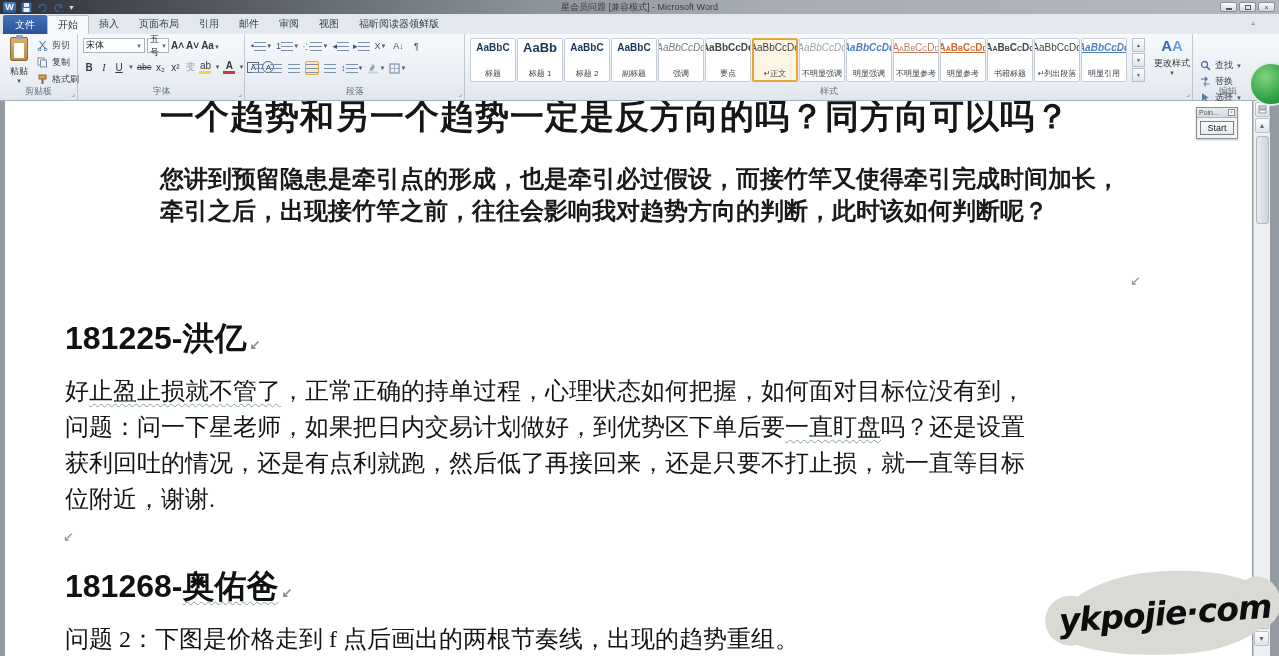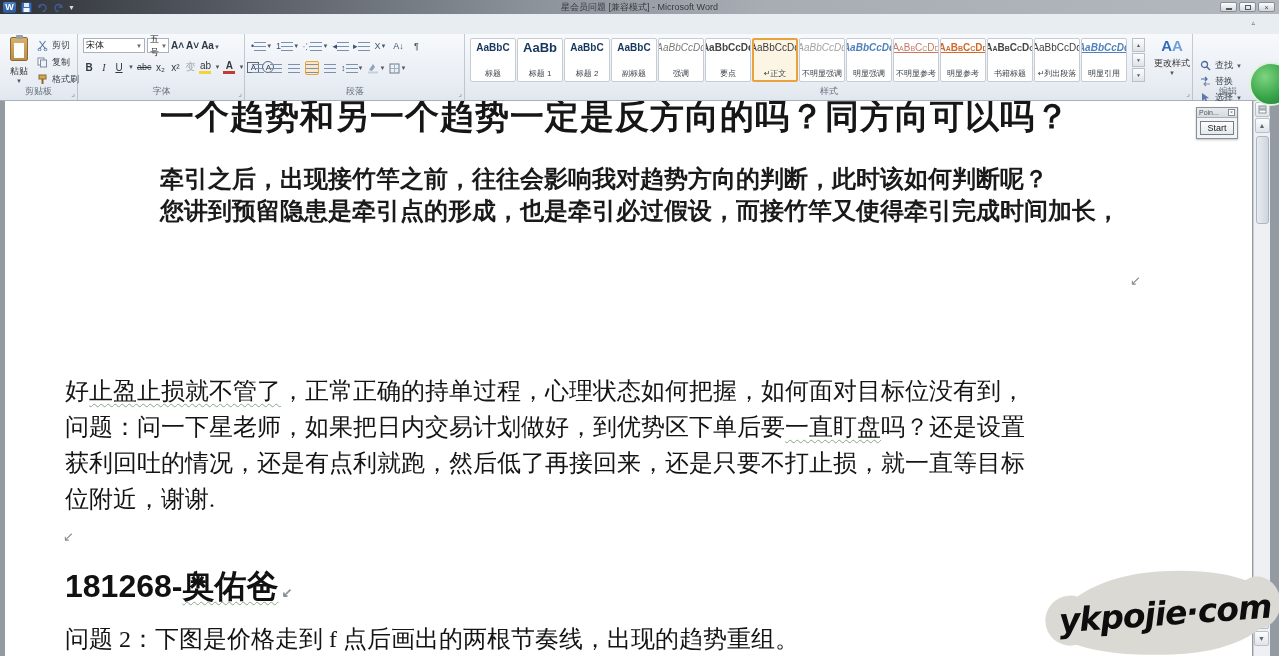--- a/index.html
+++ b/index.html
@@ -180,20 +180,33 @@
       <div class="wc">
           <div class="minbar"></div>
         </div>
       <div class="wc">
           <div class="restbox"></div>
         </div>
       <div class="wc">×</div>
     </div>
   </div>
 
+  <div class="tabrow">
+    <div id="tabs" style="display: flex;">
+        <div class="tab file">文件</div>
+        <div class="tab active">开始</div>
+        <div class="tab">插入</div>
+        <div class="tab">页面布局</div>
+        <div class="tab">引用</div>
+        <div class="tab">邮件</div>
+        <div class="tab">审阅</div>
+        <div class="tab">视图</div>
+        <div class="tab">福昕阅读器领鲜版</div>
+      </div>
+  </div>
   <div class="collapse-caret">▵</div>
 
   <div class="ribbon">
 
     <div class="rgroup g-clip">
       <div class="pastebig">
         <div class="clipico"></div>
         <div class="blabel">粘贴</div>
         <div class="barrow">▼</div>
       </div>
@@ -421,26 +434,27 @@
 
     <div class="badge"></div>
   </div>
 
   <div class="docarea">
     <div class="page">
 
       <div class="abs cjk-big" style="left:155px; top:-7px;">一个趋势和另一个趋势一定是反方向的吗？同方向可以吗？</div>
 
       <div class="abs cjk-mid" style="left:155px; top:62px; line-height:32px;">
+        <div>您讲到预留隐患是牵引点的形成，也是牵引必过假设，而接竹竿又使得牵引完成时间加长，</div>
         <div>牵引之后，出现接竹竿之前，往往会影响我对趋势方向的判断，此时该如何判断呢？</div>
-        <div>您讲到预留隐患是牵引点的形成，也是牵引必过假设，而接竹竿又使得牵引完成时间加长，</div>
       </div>
 
       <div class="pmark" style="left:1125px; top:172px;">↙</div>
 
+      <div class="abs cjk-h" style="left:60px; top:216px;"><span>181225-洪亿</span><span class="pmark" style="position:static; margin-left:3px;">↙</span></div>
 
       <div class="abs cjk-body" style="left:60px; top:272px; line-height:36px;">
         <div><span>好</span><span class="wavy">止盈止损就不管了</span><span>，正常正确的持单过程，心理状态如何把握，如何面对目标位没有到，</span></div>
         <div><span>问题：问一下星老师，如果把日内交易计划做好，到优势区下单后要</span><span class="wavy">一直盯盘</span><span>吗？还是设置</span></div>
         <div>获利回吐的情况，还是有点利就跑，然后低了再接回来，还是只要不打止损，就一直等目标</div>
         <div>位附近，谢谢.</div>
       </div>
 
       <div class="pmark" style="left:58px; top:428px;">↙</div>
 

